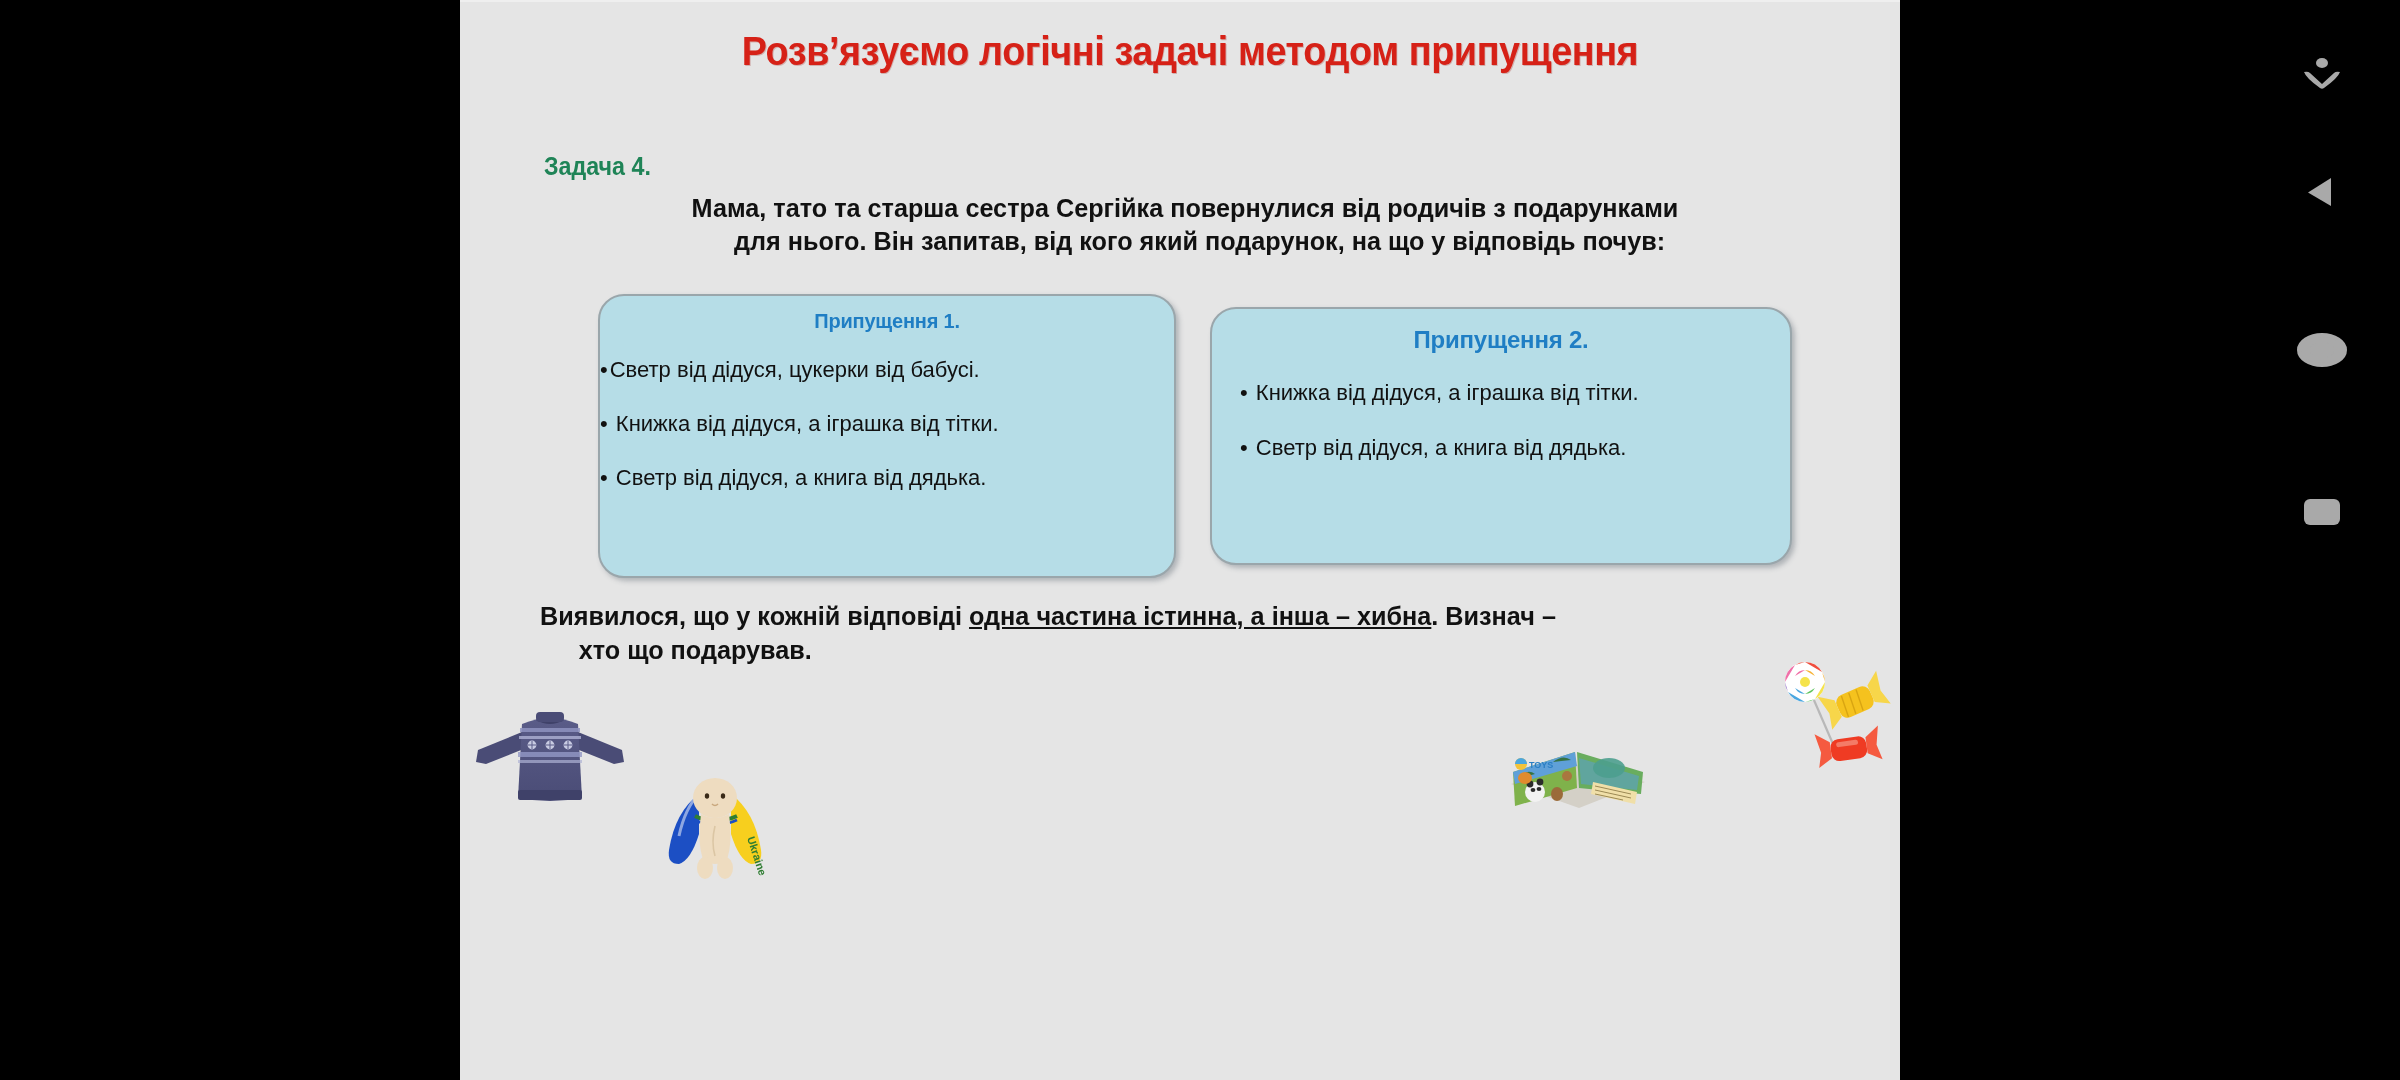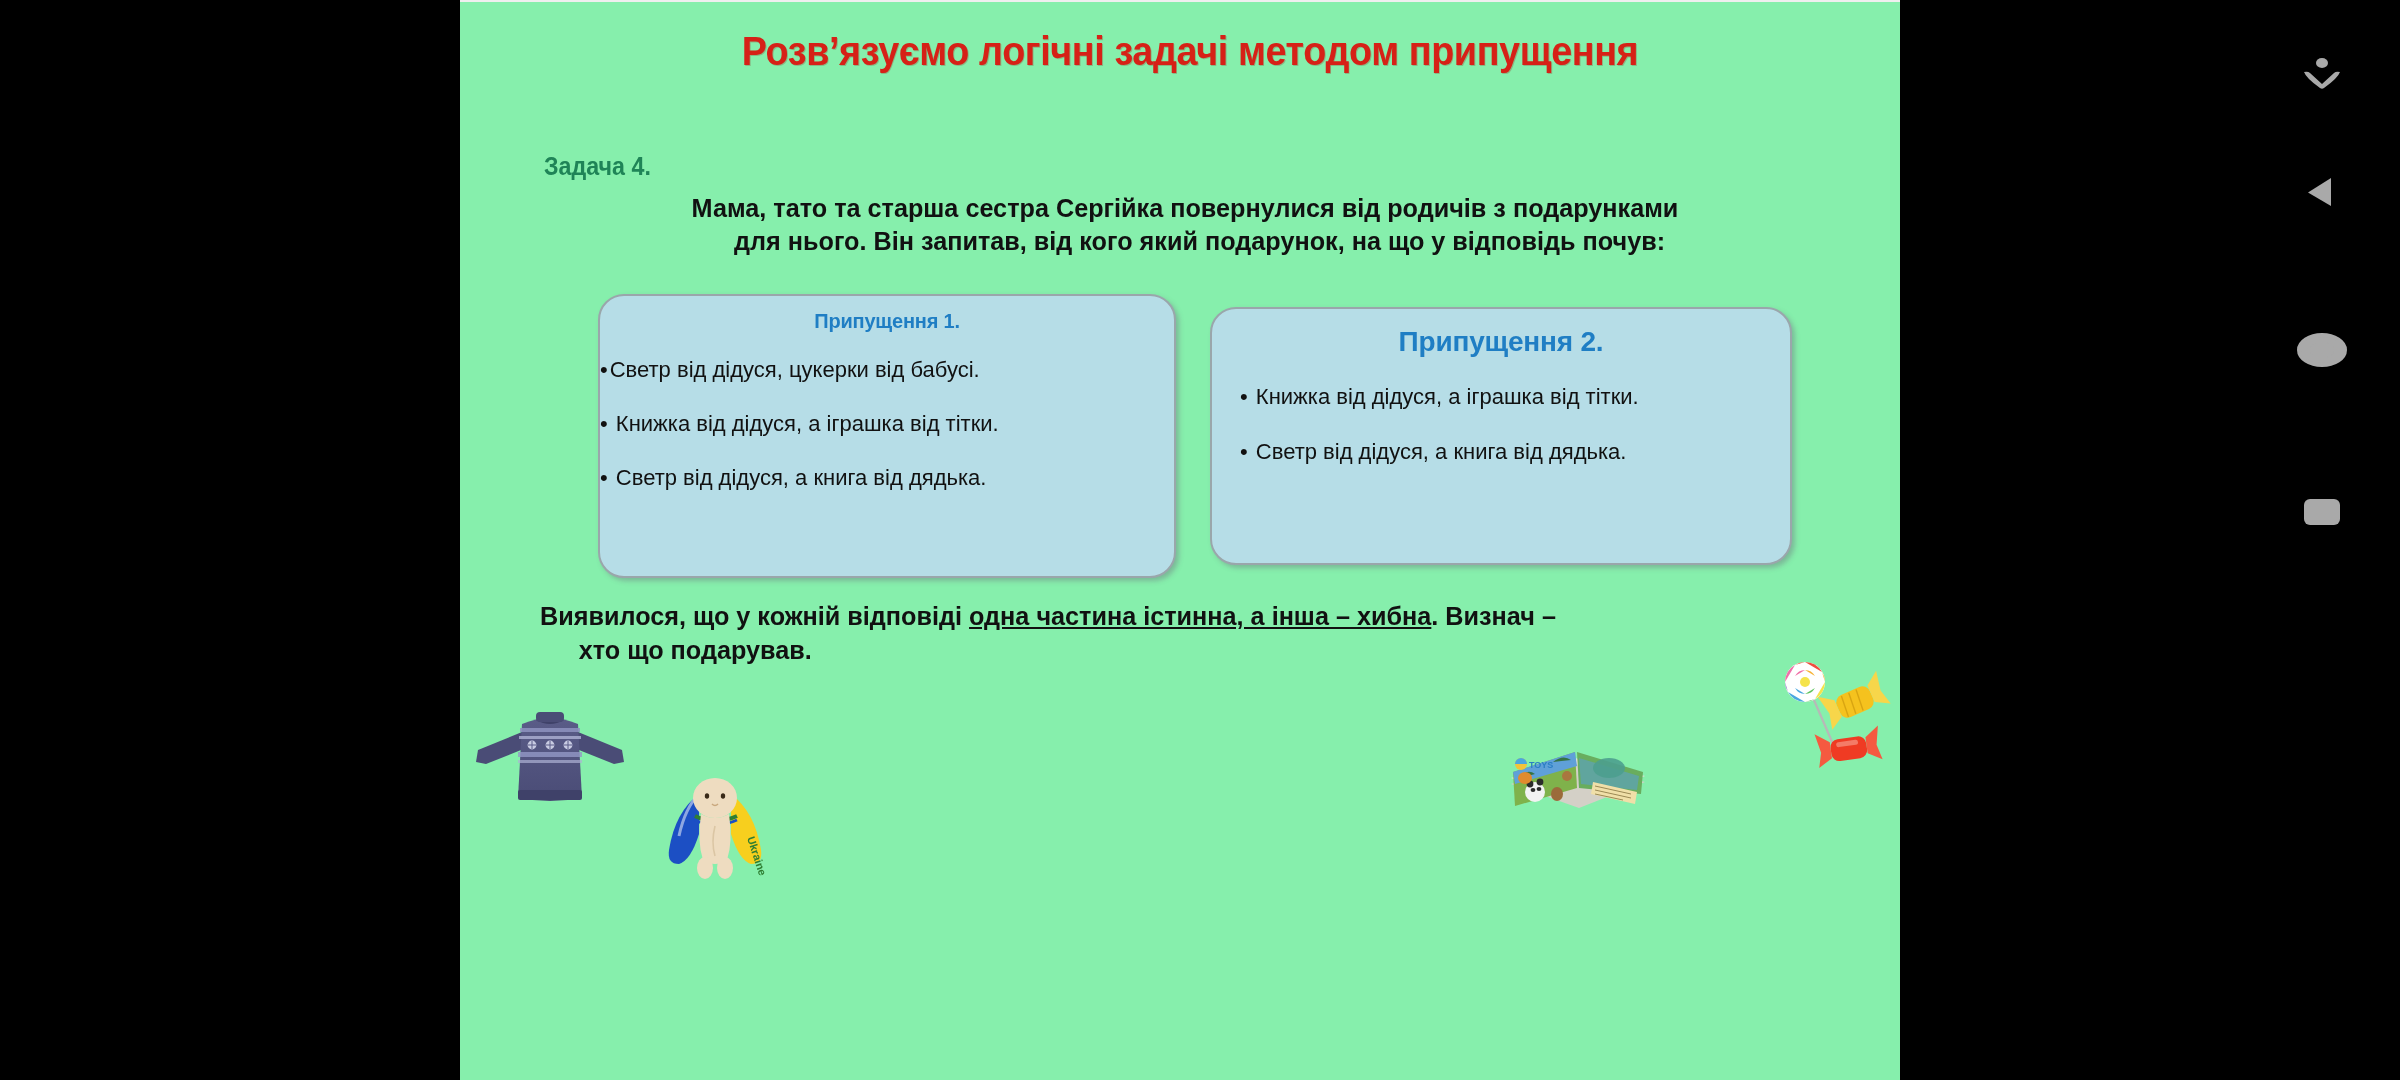--- a/index.html
+++ b/index.html
@@ -25,21 +25,21 @@
     background: #000000;
   }
 
   
   #slide {
     position: absolute;
     left: 460px;
     top: 0px;
     width: 1440px;
     height: 1080px;
-    background: #86efac;
+    background: #e5e5e5;
     border-top: 2px solid #efefef;
     box-sizing: border-box;
     overflow: hidden;
   }
 
   
   #title {
     position: absolute;
     left: 110px;
     top: 26px;
@@ -95,21 +95,21 @@
   #box1 { left: 138px;  top: 292px; width: 578px; height: 284px; }
   #box2 { left: 750px;  top: 305px; width: 582px; height: 258px; }
 
   .assume-title {
     color: #1f7ec4;
     font-weight: bold;
     text-align: center;
     letter-spacing: -0.2px;
   }
   #box1 .assume-title { font-size: 20px; margin-top: 14px; }
-  #box2 .assume-title { font-size: 28px; margin-top: 17px; }
+  #box2 .assume-title { font-size: 24px; margin-top: 17px; }
 
   .assume-list {
     list-style: none;
     margin: 0;
     padding: 0;
     color: #111111;
   }
   .assume-list li {
     font-size: 22px;
     color: #111111;

